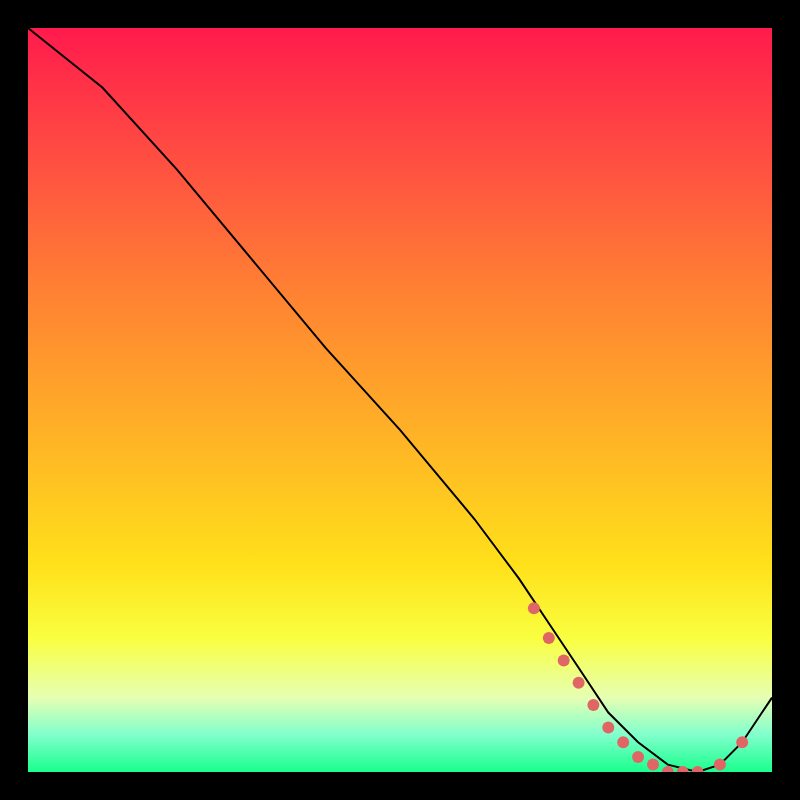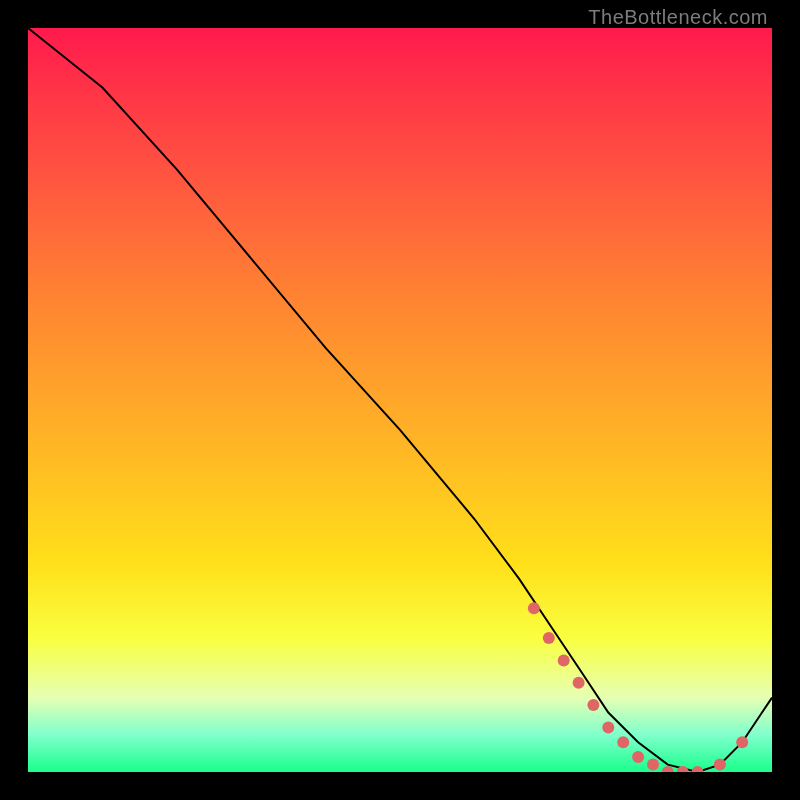--- a/index.html
+++ b/index.html
@@ -52,21 +52,20 @@
     top: 0;
     width: 744px;
     height: 744px;
     pointer-events: none;
   }
 </style>
 </head>
 <body>
 
 <div class="frame">
-  <div class="watermark">TheBottleneck.com</div>
 
   <div class="plot">
     <svg class="curve" viewBox="0 0 744 744" preserveAspectRatio="none">
       <path id="curve-path" fill="none" stroke="#000000" stroke-width="2" d="M0.0 0.0 L37.2 29.8 L74.4 59.5 L148.8 141.4 L223.2 230.6 L297.6 319.9 L372.0 401.8 L446.4 491.0 L491.0 550.6 L520.8 595.2 L550.6 639.8 L580.3 684.5 L610.1 714.2 L639.8 736.6 L669.6 744.0 L691.9 736.6 L714.2 714.2 L744.0 669.6"></path>
       <g id="markers">
           <circle cx="505.9" cy="580.3" r="6" fill="#e06666"></circle>
           <circle cx="520.8" cy="610.1" r="6" fill="#e06666"></circle>
           <circle cx="535.7" cy="632.4" r="6" fill="#e06666"></circle>
           <circle cx="550.6" cy="654.7" r="6" fill="#e06666"></circle>
           <circle cx="565.4" cy="677.0" r="6" fill="#e06666"></circle>

